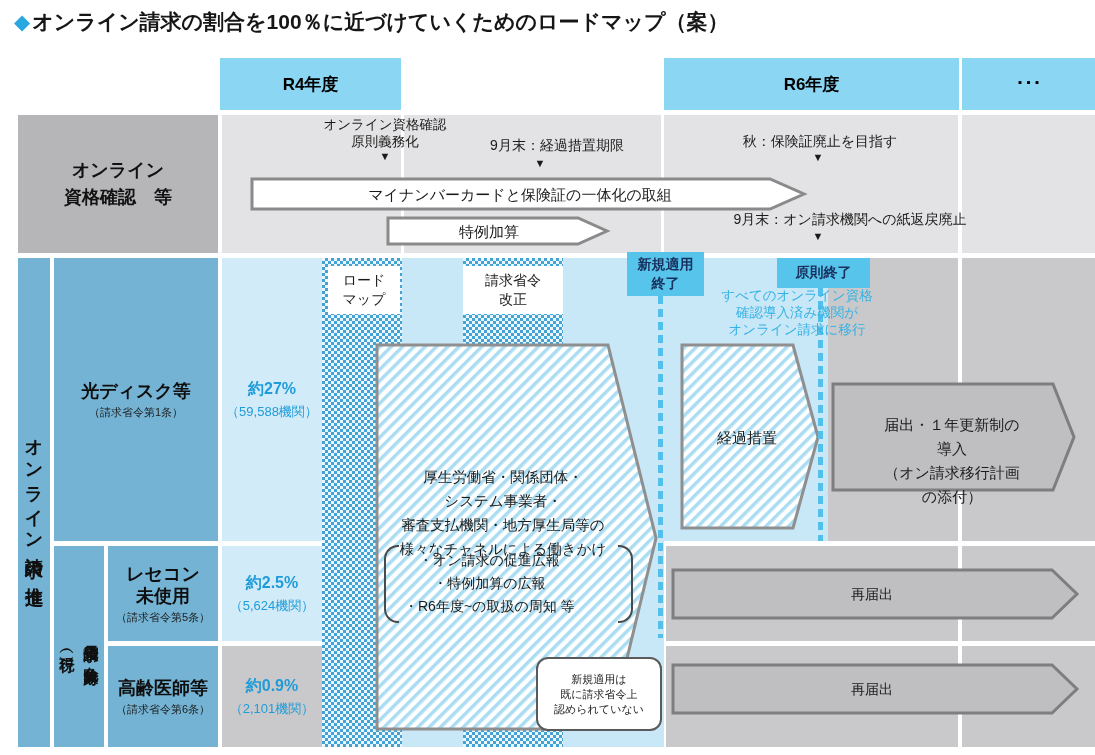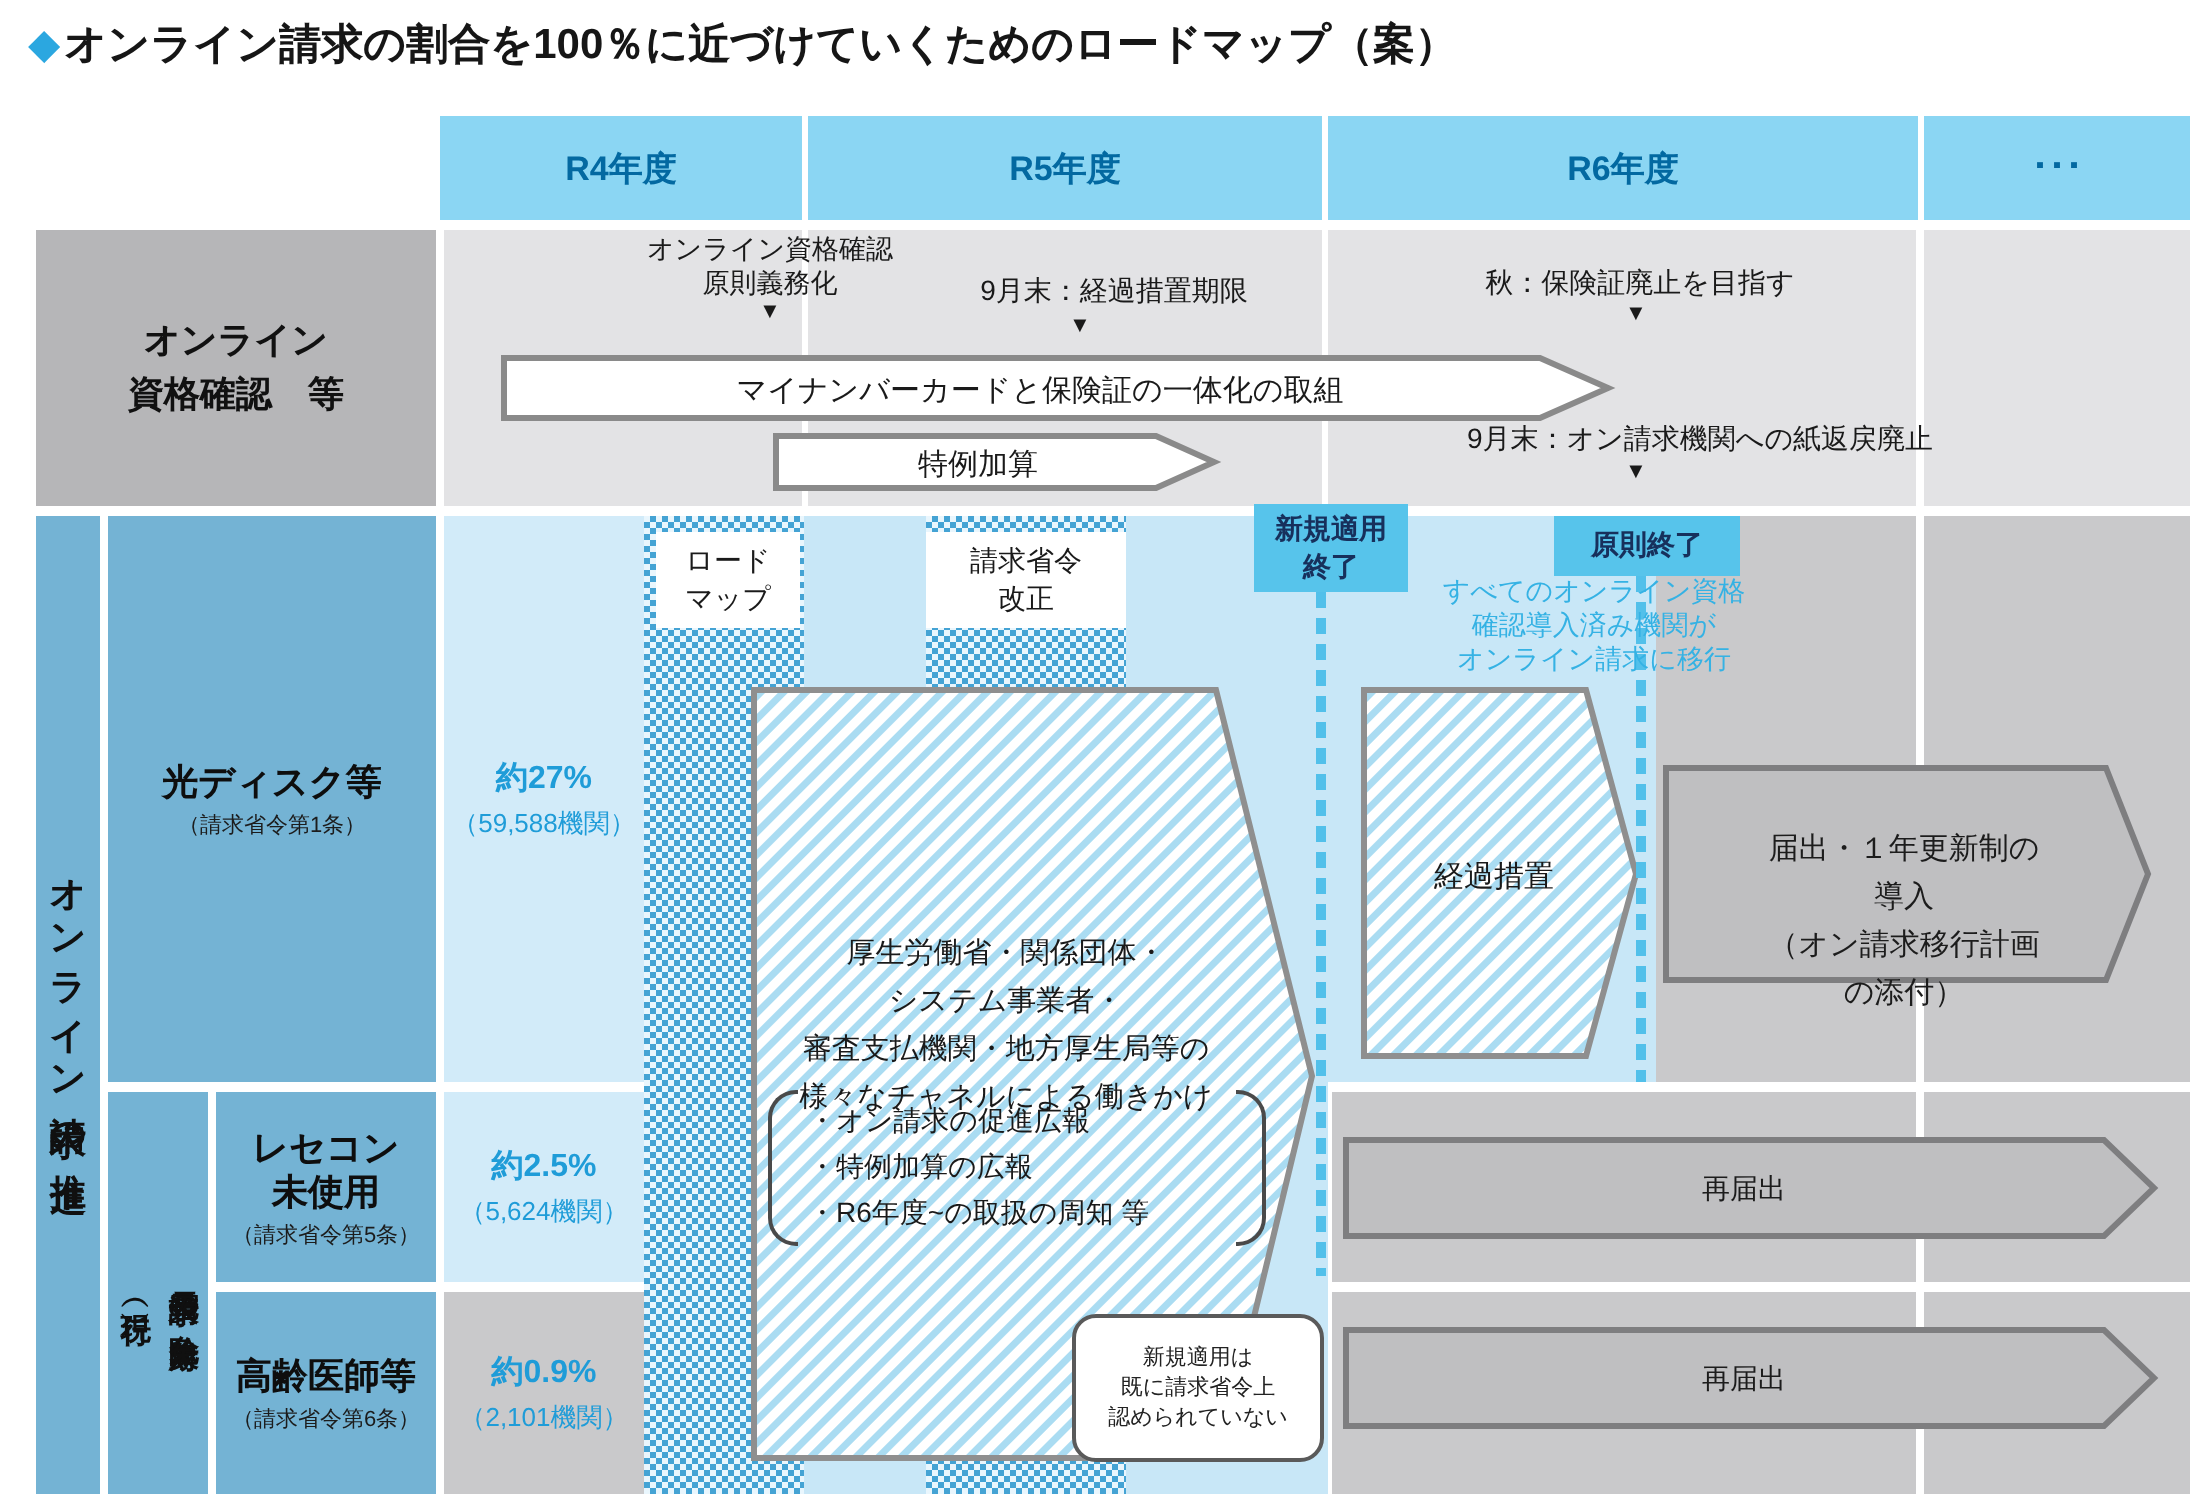--- a/index.html
+++ b/index.html
@@ -10,21 +10,21 @@
   .preline{white-space:pre-line;}
   .nowrap{white-space:nowrap;}
   .ctr{display:flex;align-items:center;justify-content:center;text-align:center;}
   .col{flex-direction:column;}
 
   
   #title{left:14px;top:8px;font-size:21px;font-weight:bold;color:#161616;white-space:nowrap;z-index:6;}
   #title .diamond{color:#2ba7e0;margin-right:2px;}
 
   
-  .hdr{top:58px;height:52px;background:#8bd6f3;color:#0369a1;font-size:17px;font-weight:bold;z-index:1;}
+  .hdr{top:58px;height:52px;background:#8bd6f3;color:#000000;font-size:17px;font-weight:bold;z-index:1;}
   #hdr-r4{left:220px;width:181px;}
   #hdr-r5{left:404px;width:257px;}
   #hdr-r6{left:664px;width:295px;text-align:right;}
   #hdr-dots{left:962px;width:133px;}
 
   
   #r1-label{left:18px;top:115px;width:200px;height:138px;background:#b6b6b8;
             font-size:18px;font-weight:bold;line-height:27px;color:#111;z-index:1;}
   .r1bg{top:115px;height:138px;background:#e3e3e5;z-index:1;}
   #r1a{left:222px;width:179px;} #r1b{left:404px;width:257px;}
@@ -94,21 +94,21 @@
 
   #migration{left:797px;top:287px;font-size:13.5px;line-height:17px;color:#35b2e4;
              z-index:6;transform:translateX(-50%);text-align:center;}
 
   
   #shapes{left:0;top:0;z-index:5;pointer-events:none;}
 
   
   #outreach{left:503px;top:428px;font-size:14.5px;line-height:24px;color:#1a1a1a;
             z-index:6;transform:translateX(-50%);text-align:center;margin-top:37px;}
-  #outreach-list{left:404px;top:549px;font-size:14px;line-height:23px;color:#1a1a1a;z-index:6;text-align:left;}
+  #outreach-list{left:404px;top:549px;font-size:14px;line-height:23px;color:#1a1a1a;z-index:6;text-align:center;}
   .bracket{z-index:6;width:15px;height:78px;top:545px;border:2px solid #4a4a4a;}
   #br-l{left:384px;border-right:none;border-radius:14px 0 0 14px;}
   #br-r{left:618px;border-left:none;border-radius:0 14px 14px 0;}
 
   #txt-keika{left:747px;top:429px;font-size:15px;color:#1a1a1a;z-index:6;transform:translateX(-50%);}
   #txt-todokede{left:952px;top:413px;font-size:15px;line-height:24px;color:#1c1c1c;
                 z-index:6;transform:translateX(-50%);text-align:center;}
   .sai{font-size:14px;color:#1c1c1c;z-index:6;transform:translateX(-50%);}
   #txt-sai1{left:872px;top:586px;} #txt-sai2{left:872px;top:681px;}
 
@@ -116,21 +116,20 @@
         border-radius:12px;z-index:7;font-size:11px;line-height:15px;color:#222;}
 </style>
 </head>
 <body>
 
 <div id="stage">
 
   <div class="abs" id="title"><span class="diamond">◆</span><span>オンライン請求の割合を100％に近づけていくためのロードマップ（案）</span></div>
 
   <div class="abs ctr hdr" id="hdr-r4">R4年度</div>
-  <div class="abs ctr hdr" id="hdr-r5">R5年度</div>
   <div class="abs ctr hdr" id="hdr-r6">R6年度</div>
   <div class="abs ctr hdr" id="hdr-dots">･･･</div>
 
   <div class="abs ctr preline" id="r1-label">オンライン
 資格確認　等</div>
   <div class="abs r1bg" id="r1a"></div>
   <div class="abs r1bg" id="r1b"></div>
   <div class="abs r1bg" id="r1c"></div>
   <div class="abs r1bg" id="r1d"></div>
 

